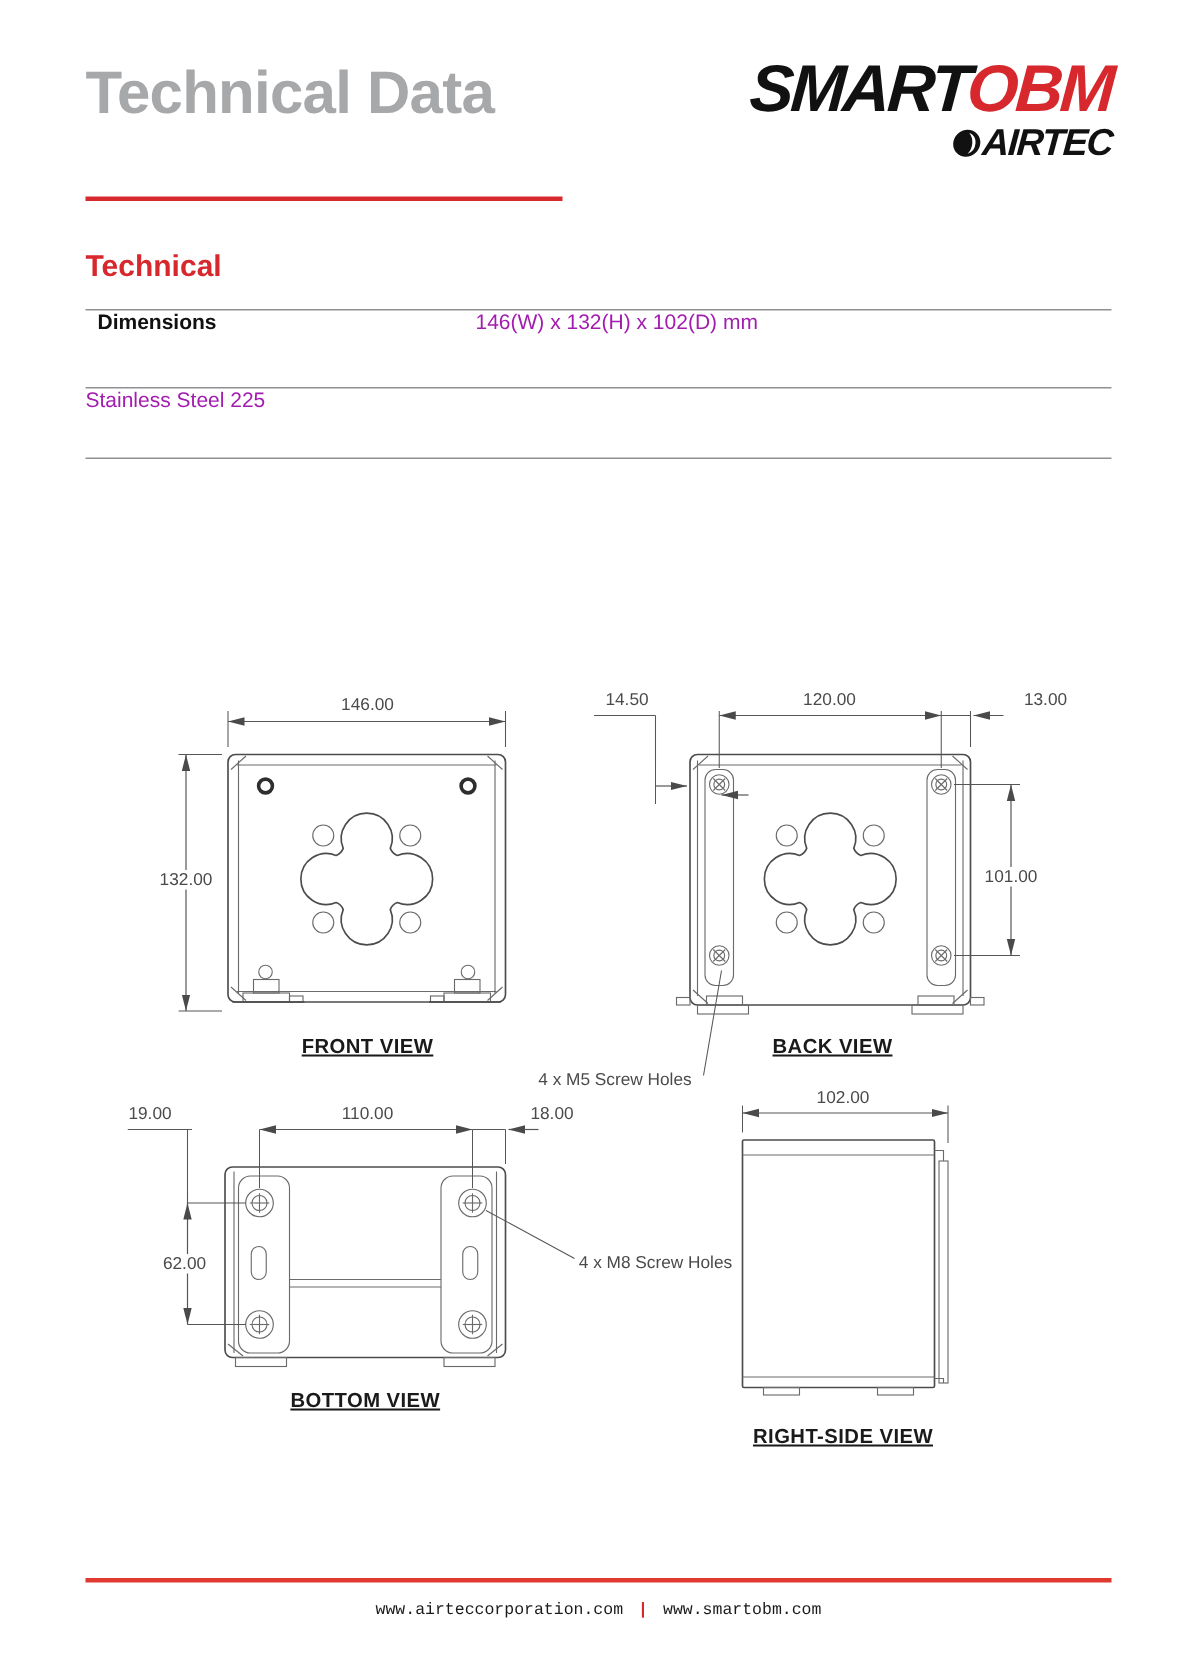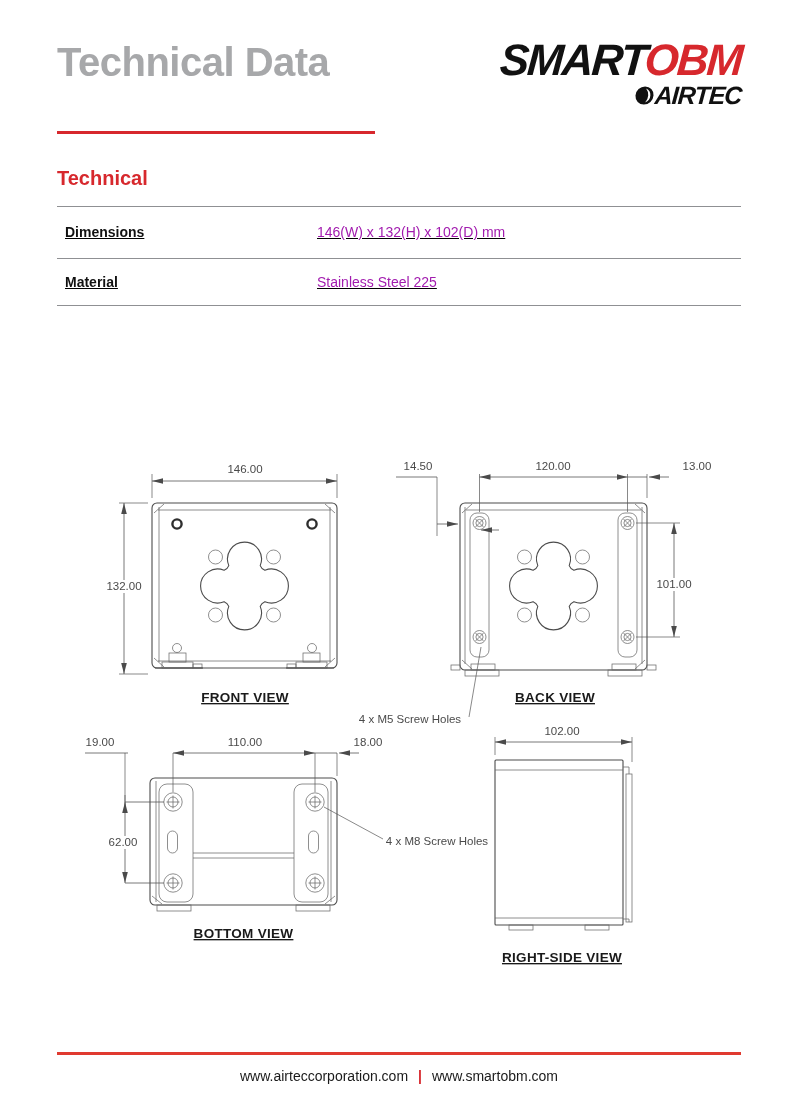--- a/index.html
+++ b/index.html
@@ -20,39 +20,39 @@
   .logo-sub{margin-top:1px;display:flex;align-items:center;justify-content:flex-end;gap:1px;
     font-size:25px;font-weight:bold;font-style:italic;letter-spacing:-1px;color:#111;
     transform:skewX(-4deg);line-height:1;}
   .logo-sub svg{display:block;}
 
   
   .sec-heading{position:absolute;left:57px;top:167px;font-size:20px;font-weight:bold;color:#d7282d;}
 
   .spec{position:absolute;left:57px;top:206px;width:684px;}
   .spec .rule{position:absolute;left:0;width:684px;height:1px;background:#8f9093;}
-  .spec .row{position:absolute;left:0;width:684px;height:52px;display:flex;align-items:center;text-decoration:underline;}
+  .spec .row{position:absolute;left:0;width:684px;height:52px;display:flex;}
   .spec .lbl{width:252px;padding-left:8px;font-size:14px;font-weight:bold;color:#111;}
   .spec .val{font-size:14px;color:#a21caf;}
 
   
   .drawing{position:absolute;left:85px;top:440px;width:660px;height:540px;}
   .ol{fill:none;stroke:#4c4c4c;stroke-width:1.1;}
   .tl{fill:none;stroke:#6a6a6a;stroke-width:0.75;}
   .dl{fill:none;stroke:#565656;stroke-width:0.8;}
   .xl{fill:none;stroke:#565656;stroke-width:0.7;}
   .dim{font-family:"Liberation Sans",sans-serif;font-size:11.5px;fill:#4a4a4a;text-anchor:middle;}
   .ann{font-family:"Liberation Sans",sans-serif;font-size:11.5px;fill:#4a4a4a;text-anchor:middle;}
   .vlabel{font-family:"Liberation Sans",sans-serif;font-size:13.5px;font-weight:bold;fill:#1a1a1a;
     text-anchor:middle;text-decoration:underline;letter-spacing:0.3px;}
 
   
   .footer-rule{position:absolute;left:57px;top:1052px;width:684px;height:3px;background:#e03a30;}
   .footer-text{position:absolute;left:57px;top:1068px;width:684px;text-align:center;
-    font-size:14px;color:#1a1a1a;}
+    font-size:11px;color:#1a1a1a;font-family:Liberation Mono, monospace;}
   .footer-text .sep{color:#d7282d;font-weight:bold;padding:0 10px;}
   .footer-text a{color:#1a1a1a;text-decoration:none;}
 </style>
 </head>
 <body>
 
 <div class="page">
 
   <div class="title">Technical Data</div>
   <div class="title-rule"></div>
@@ -72,21 +72,20 @@
 
   <div class="spec">
     <div class="rule" style="top:0"></div>
     <div class="rule" style="top:52px"></div>
     <div class="rule" style="top:99px"></div>
     <div class="row" style="top:0">
       <div class="lbl">Dimensions</div>
       <div class="val">146(W) x 132(H) x 102(D) mm</div>
     </div>
     <div class="row" style="top:52px;height:47px">
-      <div class="lbl">Material</div>
       <div class="val">Stainless Steel 225</div>
     </div>
   </div>
 
   <svg class="drawing" viewBox="0 0 660 540">
     <defs>
       <marker id="aE" markerWidth="12" markerHeight="8" refX="11" refY="4" orient="auto" markerUnits="userSpaceOnUse">
         <path d="M0,1.2 L11,4 L0,6.8 Z" fill="#4a4a4a"></path>
       </marker>
       <marker id="aS" markerWidth="12" markerHeight="8" refX="1" refY="4" orient="auto" markerUnits="userSpaceOnUse">

